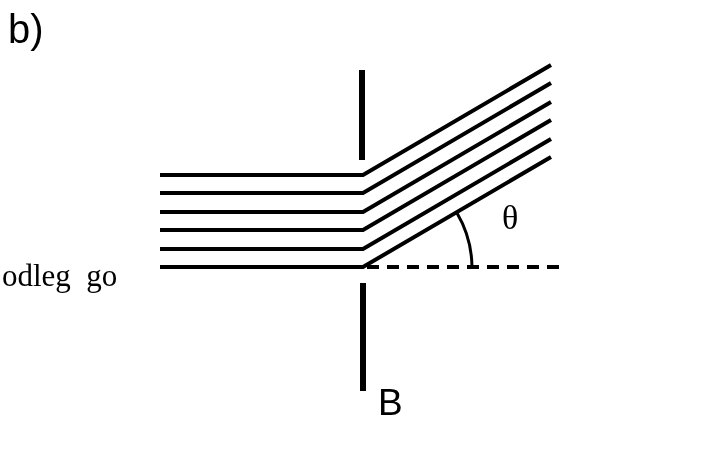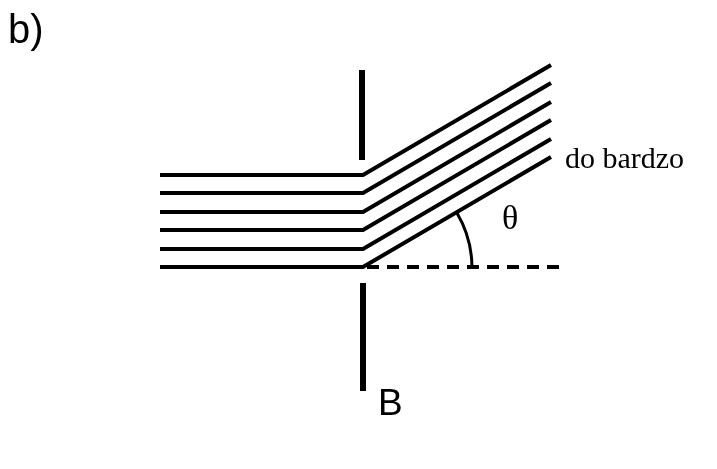--- a/index.html
+++ b/index.html
@@ -59,24 +59,24 @@
     </g>
 
     <line x1="367" y1="267" x2="565" y2="267" stroke-width="4" stroke-dasharray="12 8" stroke-linecap="butt"></line>
 
     <path d="M457,213 A109,109 0 0 1 472,267" stroke-width="3"></path>
   </svg>
 
   <div class="label panel-label">b)</div>
 
   <div class="label caption source-caption">
+    <div>odleg  go</div>
     
   </div>
 
   <div class="label caption screen-caption">
-    <div>do bardzo</div>
   </div>
 
   <div class="label angle-symbol">θ</div>
 
   <div class="label barrier-label">B</div>
 
 </div>
 
 </body></html>

